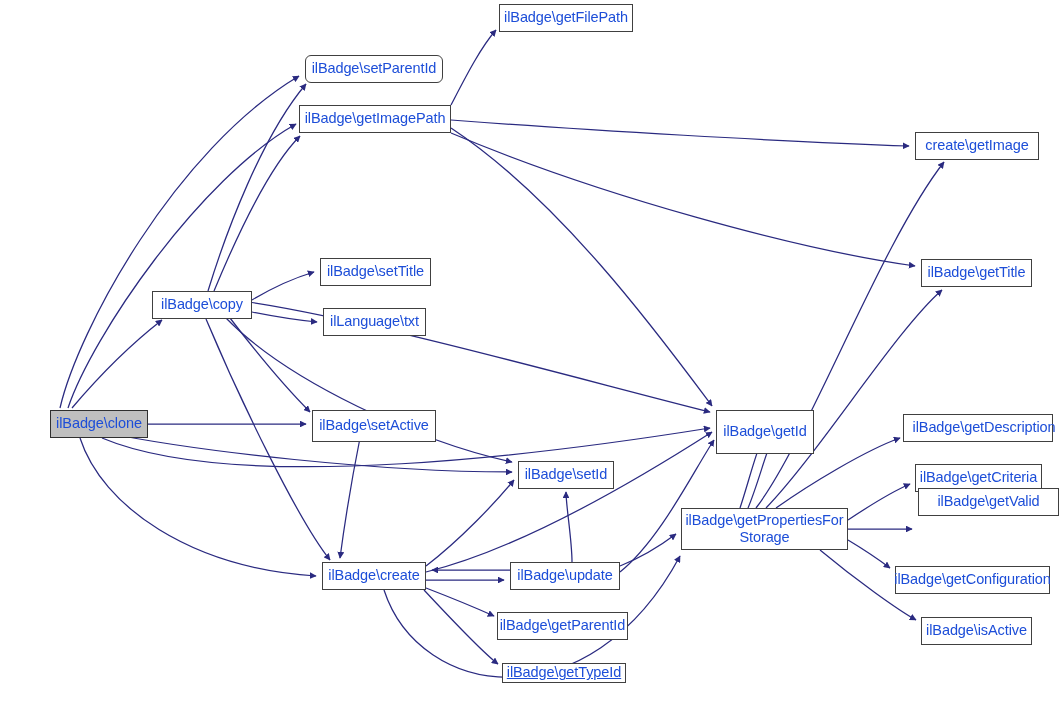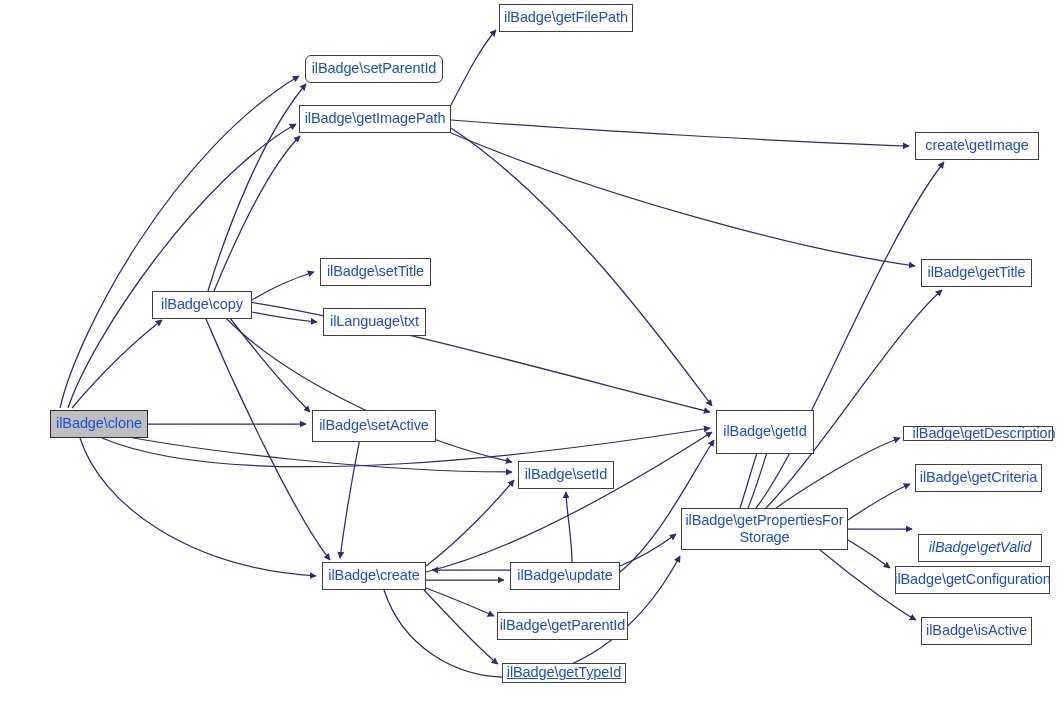--- a/index.html
+++ b/index.html
@@ -112,20 +112,20 @@
       <div class="node" style="left: 323px; top: 308px; width: 103px; height: 28px;">ilLanguage\txt</div>
       <div class="node" style="left: 312px; top: 410px; width: 124px; height: 32px;">ilBadge\setActive</div>
       <div class="node" style="left: 716px; top: 410px; width: 98px; height: 44px;">ilBadge\getId</div>
       <div class="node" style="left: 518px; top: 461px; width: 96px; height: 28px;">ilBadge\setId</div>
       <div class="node" style="left: 322px; top: 562px; width: 104px; height: 28px;">ilBadge\create</div>
       <div class="node" style="left: 510px; top: 562px; width: 110px; height: 28px;">ilBadge\update</div>
       <div class="node" style="left: 497px; top: 612px; width: 131px; height: 28px;">ilBadge\getParentId</div>
       <div class="node" style="left: 502px; top: 663px; width: 124px; height: 20px; text-decoration: underline;">ilBadge\getTypeId</div>
       <div class="node two-line" style="left: 681px; top: 508px; width: 167px; height: 42px;">ilBadge\getPropertiesFor
 Storage</div>
-      <div class="node" style="left: 903px; top: 426px; width: 150px; height: 15px; padding-left: 12px;">ilBadge\getDescription</div>
+      <div class="node" style="left: 903px; top: 414px; width: 150px; height: 28px; padding-left: 12px;">ilBadge\getDescription</div>
       <div class="node" style="left: 915px; top: 464px; width: 127px; height: 28px;">ilBadge\getCriteria</div>
-      <div class="node" style="left: 918px; top: 534px; width: 124px; height: 28px; font-style: italic;">ilBadge\getValid</div>
+      <div class="node" style="left: 918px; top: 488px; width: 141px; height: 28px;">ilBadge\getValid</div>
       <div class="node" style="left: 895px; top: 566px; width: 155px; height: 28px;">ilBadge\getConfiguration</div>
       <div class="node" style="left: 921px; top: 617px; width: 111px; height: 28px;">ilBadge\isActive</div>
     </div>
 
 </div>
 
 </body></html>

